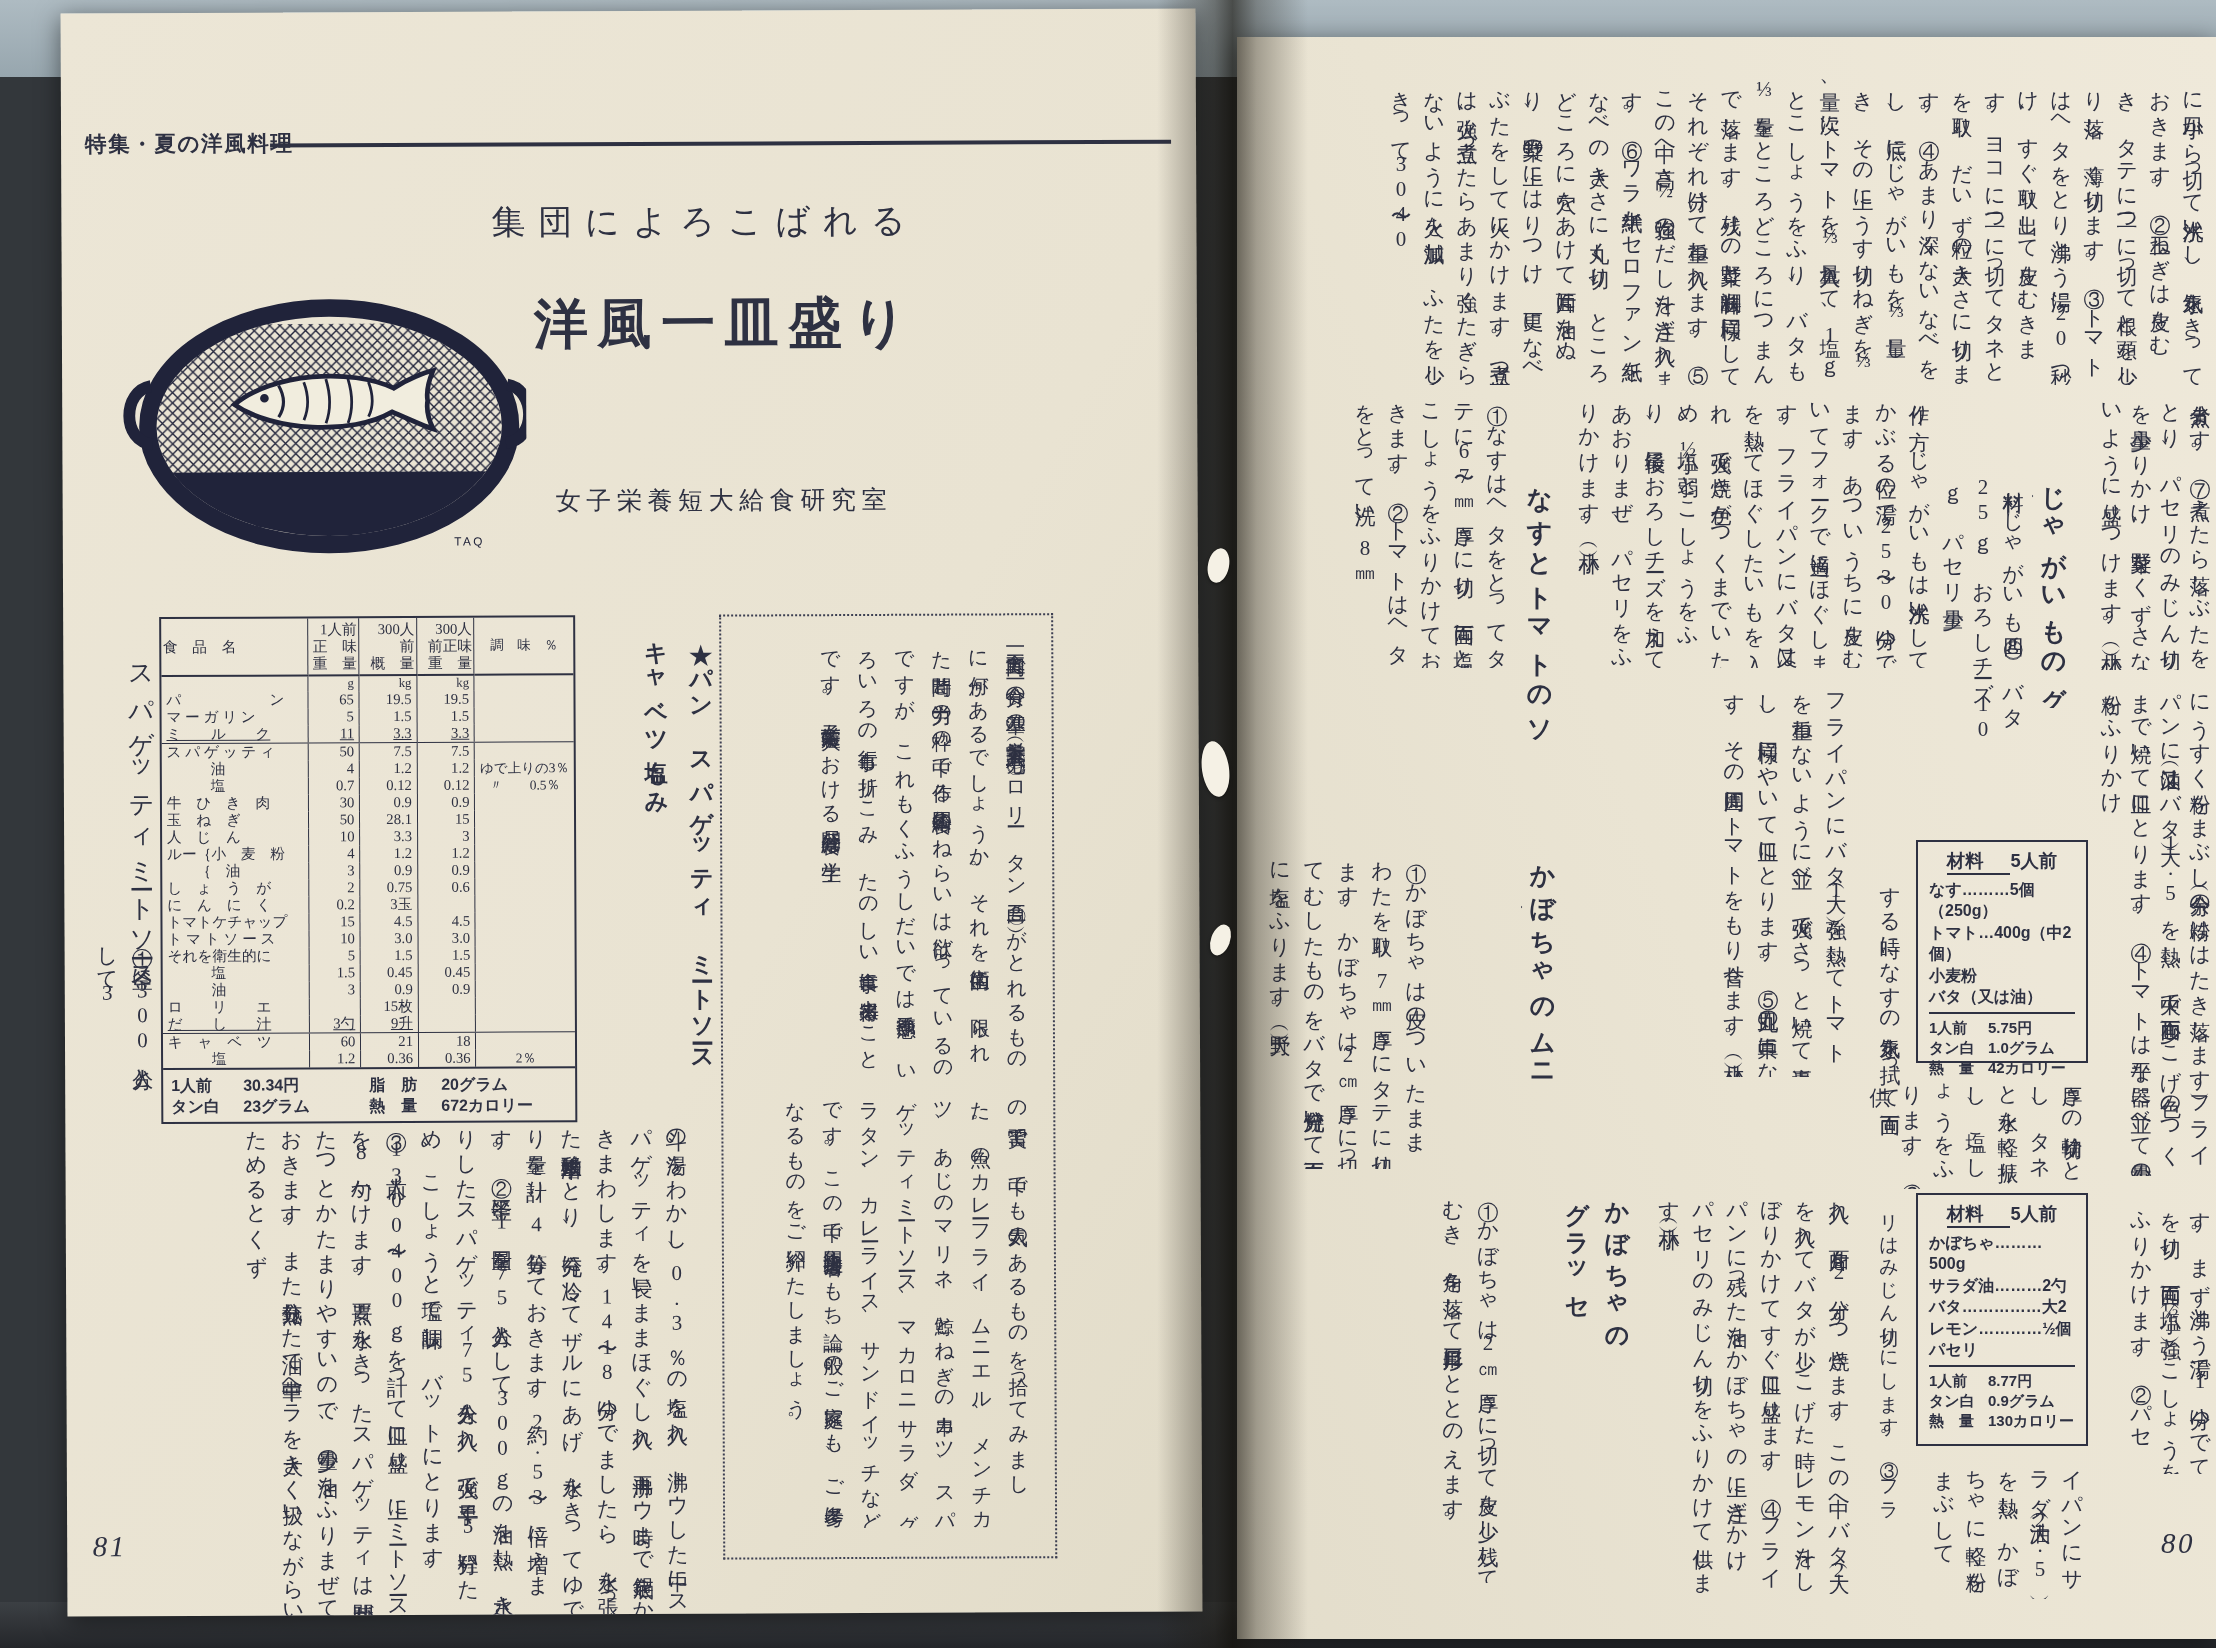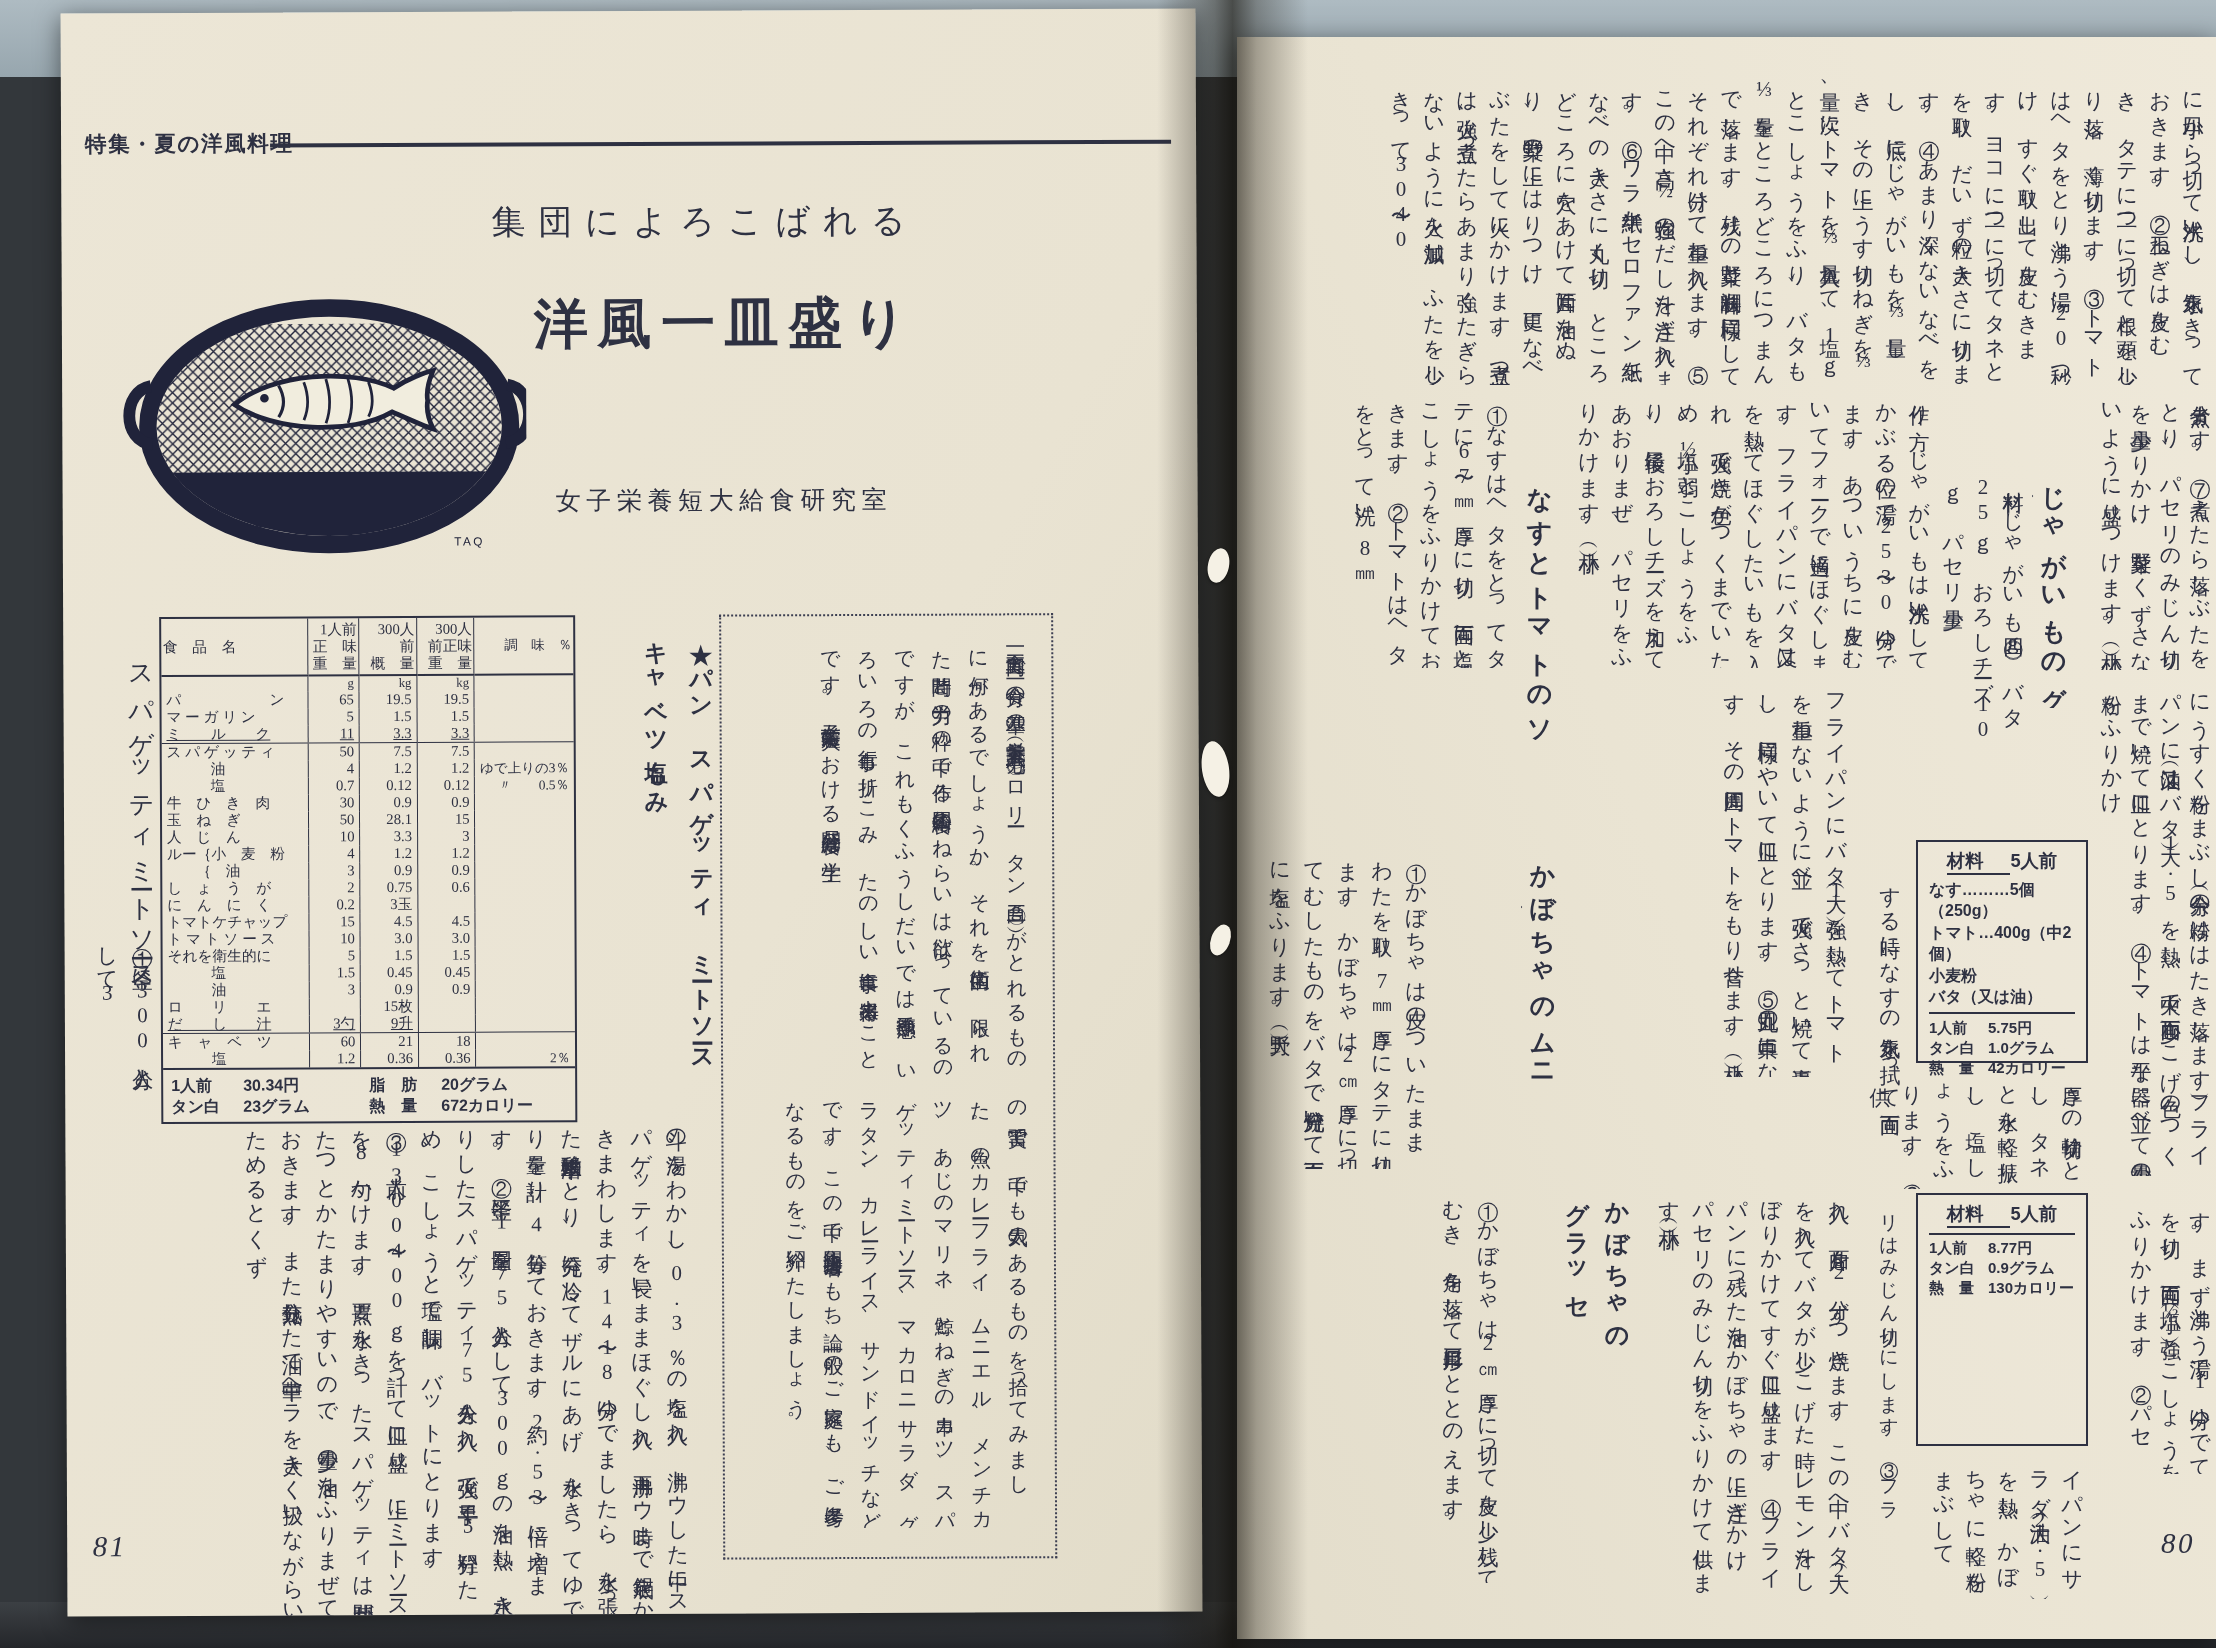--- a/index.html
+++ b/index.html
@@ -31,21 +31,21 @@
 
   
   #table-wrap{position:absolute;left:159px;top:615px;width:416px;border:2.4px solid #2e3142;box-sizing:border-box;background:rgba(255,255,255,.06);}
   #ing-table{border-collapse:collapse;width:100%;font-size:14.7px;}
   #ing-table th{border-bottom:2px solid #2e3142;font-weight:normal;white-space:pre-line;padding:3.2px 1.6px;line-height:16.7px;}
   #ing-table td{padding:0 4.8px;height:17px;line-height:17px;white-space:pre;}
   #ing-table .c-name{width:145px;text-align:left;}
   #ing-table .c-n1{width:51px;text-align:right;border-left:1.2px solid #2e3142;}
   #ing-table .c-n2{width:57px;text-align:right;border-left:1.2px solid #2e3142;}
   #ing-table .c-n3{width:59px;text-align:right;border-left:1.2px solid #2e3142;}
-  #ing-table .c-note{text-align:right;border-left:1.2px solid #2e3142;font-size:13.5px;}
+  #ing-table .c-note{text-align:center;border-left:1.2px solid #2e3142;font-size:13.5px;}
   #ing-table tr.rule-after td{border-bottom:1.6px solid #2e3142;text-decoration:underline;}
   #ing-table tr.units td{font-size:12.8px;height:14.3px;line-height:14.3px;}
   #table-foot{border-top:2px solid #2e3142;display:grid;grid-template-columns:1fr 1fr;padding:4.8px 8px;
     font-family:"Liberation Sans","DejaVu Sans",sans-serif;font-size:16px;font-weight:bold;line-height:21.5px;}
   #table-foot .pair{display:flex;}
   #table-foot .lbl{width:72px;}
 
   .mbox{position:absolute;border:2.4px solid #2e3142;box-sizing:border-box;padding:6.4px 11px;
     font-family:"Liberation Sans","DejaVu Sans",sans-serif;font-size:16.7px;font-weight:bold;color:#2e3142;background:rgba(255,255,255,.05);}
   #box1{left:1916px;top:840px;width:172px;height:223px;}
@@ -365,20 +365,27 @@
       <div class="v head-v" style="left:284px;top:810px;height:239px;width:38px;">かぼちゃのムニエル</div>
       <div class="v body-v" style="left:21px;top:810px;width:175px;height:322px;line-height:34px;">①かぼちゃは皮のついたまま、わたを取り、7㎜厚さにタテに切ります。かぼちゃは2㎝厚さに切ってむしたものをバタで充分焼いて両面に塩をふります。（大野）</div>
 
       <div class="v body-v tight" style="left:859px;top:1160px;width:118px;height:277px;">す。まず沸とう湯で1分ゆでて水気を切り、両面に塩（小½強）とこしょうをふりかけます。②パセ</div>
 
       <div class="mbox" id="box2" style="left:679px;top:1156px;">
         <div class="mbox-head">
           <span class="mbox-title">材料</span>
           <span>5人前</span>
         </div>
+        <div>
+            <div class="mbox-item">かぼちゃ………500g</div>
+            <div class="mbox-item">サラダ油………2勺</div>
+            <div class="mbox-item">バタ……………大2</div>
+            <div class="mbox-item">レモン…………½個</div>
+            <div class="mbox-item">パセリ</div>
+          </div>
         <div class="mbox-foot">
             <div class="pair">
               <span class="lbl">1人前</span>
               <span>8.77円</span>
             </div>
             <div class="pair">
               <span class="lbl">タン白</span>
               <span>0.9グラム</span>
             </div>
             <div class="pair">

